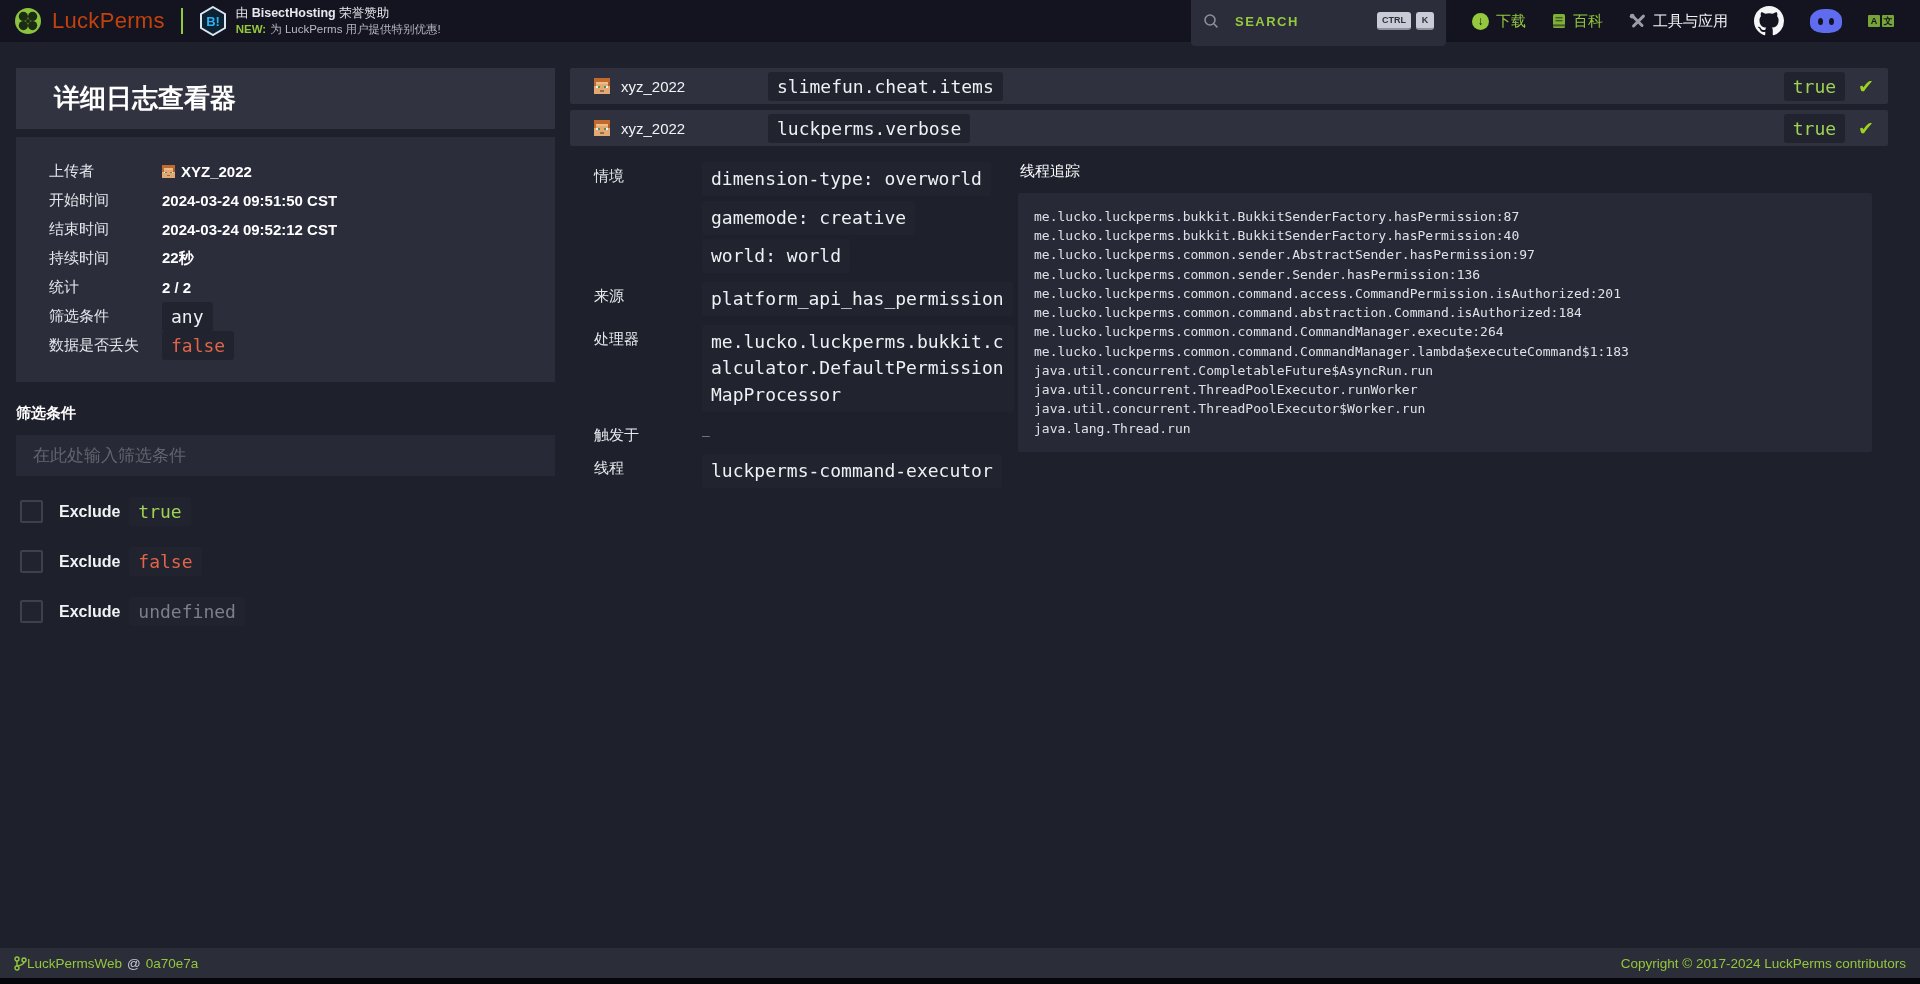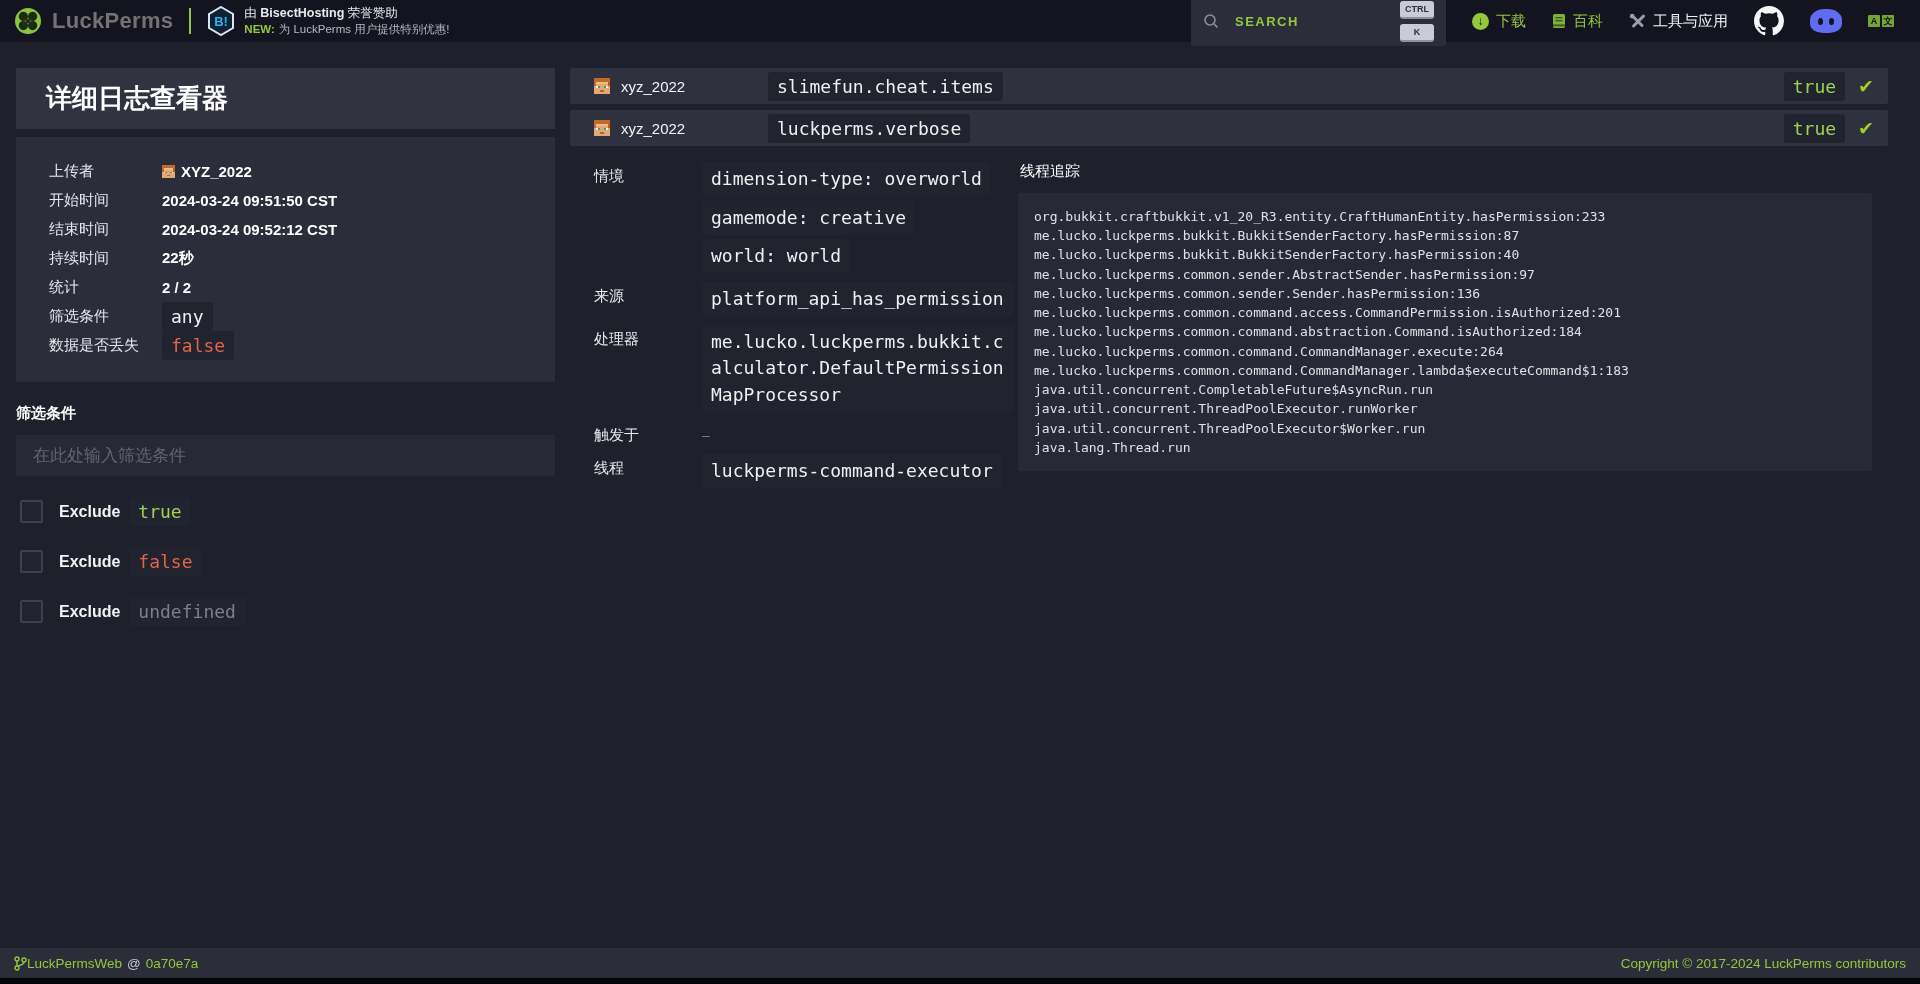--- a/index.html
+++ b/index.html
@@ -7,51 +7,51 @@
   body {
     font-family: "Liberation Sans", sans-serif;
     background:#1e202c; color:#e9eaee;
     display:flex; flex-direction:column;
   }
   .mono { font-family:"DejaVu Sans Mono","Liberation Mono",monospace; }
 
   
   .navbar{height:42px; flex:0 0 42px; background:#13141f; display:flex; align-items:center; padding:0 26px 0 14px;}
   .brand{display:flex; align-items:center; gap:10px;}
-  .brand-title{font-size:22px; font-weight:bold; color:#737373; letter-spacing:.3px;}
+  .brand-title{font-size:22px; font-weight:normal; color:#c2410c; letter-spacing:.3px;}
   .brand-divider{width:2px; height:26px; background:#94c83d; margin:0 16px;}
   .sponsor{display:flex; align-items:center; gap:9px;}
   .sponsor-text{display:flex; flex-direction:column; line-height:1.25;}
   .sponsor-line1{font-size:12.5px; color:#e8e9ee;}
   .sponsor-line1 b{font-weight:bold;}
   .sponsor-line2{font-size:11.5px; color:#b7b9c3;}
   .sponsor-new{color:#94c83d; font-weight:bold; margin-right:4px;}
   .nav-right{margin-left:auto; display:flex; align-items:center; gap:26px;}
   .searchbox{width:255px; height:50px; background:#2b2d3a; border-radius:4px; display:flex; align-items:center; padding:0 12px 0 12px; cursor:pointer;}
   .search-label{color:#94c83d; font-weight:bold; font-size:13px; letter-spacing:1.5px; margin-left:16px;}
-  .keys{margin-left:auto; display:flex; gap:5px;flex-direction:column;}
+  .keys{margin-left:auto; display:flex; gap:5px;}
   .keycap{background:#c9ccd6; color:#2e3039; border-radius:3px; border-bottom:2px solid #8f929e;
           font-size:9px; font-weight:bold; padding:3px 5px; min-width:18px; text-align:center;}
   .navlink{display:flex; align-items:center; gap:7px; font-size:15px; cursor:pointer;}
   .navlink.green{color:#94c83d;}
   .navlink.white{color:#f0f1f4;}
   .dl-circle{width:17px; height:17px; border-radius:50%; background:#94c83d; color:#13141f;
              display:flex; align-items:center; justify-content:center; font-size:12px; font-weight:bold; line-height:1;}
   .nav-iconbtn{display:flex; align-items:center; cursor:pointer;}
   .discord-blob{width:32px; height:24px; background:#5f6cf0; border-radius:45% 45% 40% 40%; position:relative;}
   .discord-blob::before,.discord-blob::after{content:""; position:absolute; top:9px; width:5px; height:7px; border-radius:50%; background:#13141f;}
   .discord-blob::before{left:8px;} .discord-blob::after{right:8px;}
   .translate{display:flex; gap:2px;}
   .translate span{width:12px; height:12px; background:#76a437; color:#13141f; font-size:9px; font-weight:bold;
                   display:flex; align-items:center; justify-content:center; border-radius:1px;}
 
   
   .content{flex:1 1 auto; display:flex; padding:26px 32px 0 16px; gap:15px; overflow:hidden;}
   .sidebar{width:539px; flex:0 0 539px;}
-  .card-title{background:#313340; padding:13px 30px;}
+  .card-title{background:#313340; padding:13px 38px;}
   .card-title h1{font-size:26px; font-weight:bold; color:#fff;}
   .card-meta{background:#2b2d3a; margin-top:8px; padding:20px 0 22px 33px;}
   .meta-row{display:flex; align-items:center; height:29px; font-size:15px;}
   .meta-label{width:113px; flex:0 0 113px; color:#e6e7ec;}
   .meta-value{font-weight:bold; color:#fff; display:flex; align-items:center; gap:6px;}
   .code-badge{font-family:"DejaVu Sans Mono","Liberation Mono",monospace; font-size:18px; font-weight:normal;
               background:#21232e; color:#eef0f3; padding:4px 9px; border-radius:3px;}
   .code-badge.red{color:#e2654a;}
   .code-badge.green{color:#9fd353;}
   .code-badge.gray{color:#7d8089;}
@@ -352,21 +352,20 @@
             <div class="field-badges">
               <div class="badge-line">
                 <span class="code-badge">luckperms-command-executor</span>
               </div>
             </div>
           </div>
         </div>
       <div class="trace">
         <div class="trace-heading">线程追踪</div>
         <div class="trace-box" id="trace-box">
-            <div>org.bukkit.craftbukkit.v1_20_R3.entity.CraftHumanEntity.hasPermission:233</div>
             <div>me.lucko.luckperms.bukkit.BukkitSenderFactory.hasPermission:87</div>
             <div>me.lucko.luckperms.bukkit.BukkitSenderFactory.hasPermission:40</div>
             <div>me.lucko.luckperms.common.sender.AbstractSender.hasPermission:97</div>
             <div>me.lucko.luckperms.common.sender.Sender.hasPermission:136</div>
             <div>me.lucko.luckperms.common.command.access.CommandPermission.isAuthorized:201</div>
             <div>me.lucko.luckperms.common.command.abstraction.Command.isAuthorized:184</div>
             <div>me.lucko.luckperms.common.command.CommandManager.execute:264</div>
             <div>me.lucko.luckperms.common.command.CommandManager.lambda$executeCommand$1:183</div>
             <div>java.util.concurrent.CompletableFuture$AsyncRun.run</div>
             <div>java.util.concurrent.ThreadPoolExecutor.runWorker</div>

